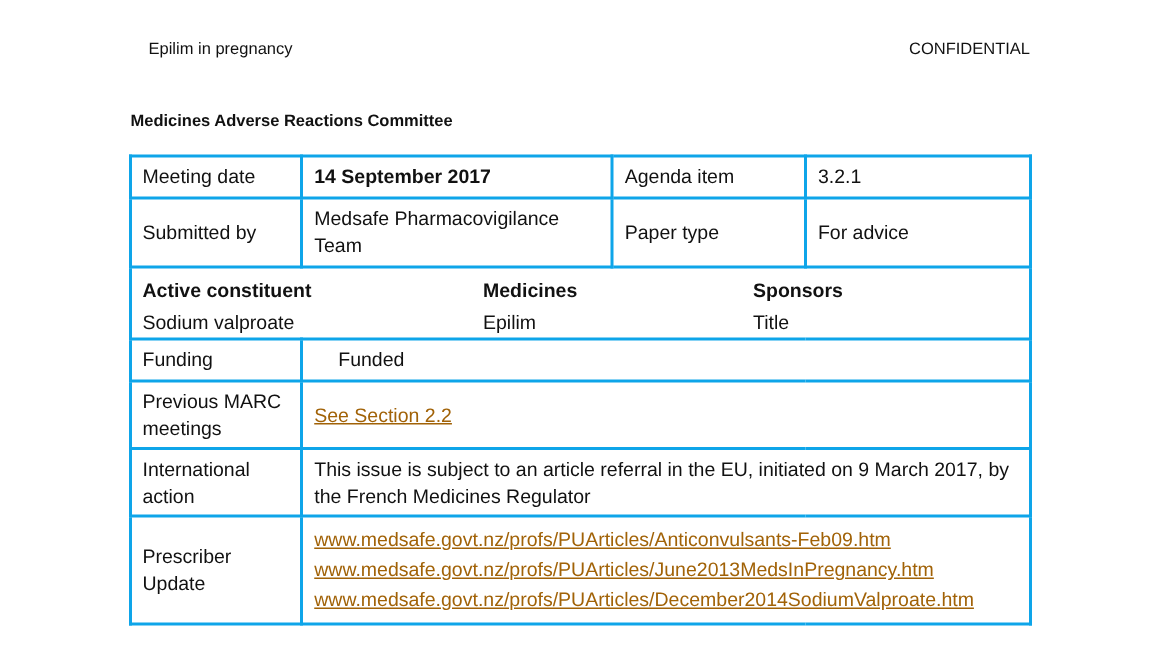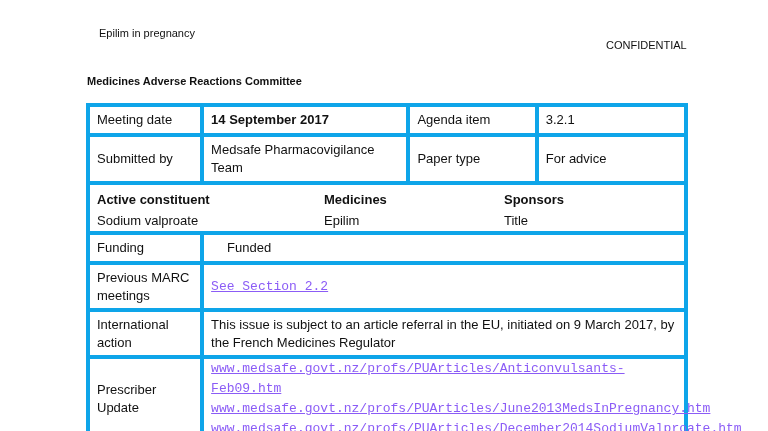--- a/index.html
+++ b/index.html
@@ -1,45 +1,45 @@
 <!DOCTYPE html>
 <html><head>
 <meta charset="utf-8">
 <style>
   html, body { margin: 0; padding: 0; background: #ffffff; }
   body {
     width: 768px; height: 431px; overflow: hidden; position: relative;
     font-family: "Liberation Sans", sans-serif; color: #111;
   }
   .page-header-left { position: absolute; left: 99px; top: 27px; font-size: 11px; }
-  .page-header-right { position: absolute; left: 606px; top: 27px; font-size: 11px; margin-top: 12px; }
+  .page-header-right { position: absolute; left: 606px; top: 27px; font-size: 11px; }
   .doc-title { position: absolute; left: 87px; top: 75px; font-size: 11px; font-weight: bold; }
   table.marc {
     position: absolute; left: 86px; top: 103px; width: 602px;
     border-collapse: collapse; table-layout: fixed; font-size: 13px;
   }
   table.marc td {
-    border: 4px solid #0ea5e9; padding: 0 7px; vertical-align: middle; line-height: 18px;
+    border: 2px solid #0ea5e9; padding: 0 7px; vertical-align: middle; line-height: 18px;
   }
   .c1 { width: 104px; }
   .c2 { width: 188px; }
   .c3 { width: 117px; }
   .c4 { width: 136px; }
   .bold { font-weight: bold; }
   .r1 td { height: 26px; }
   .r2 td { height: 26px; }
   .r3 td { height: 44px; }
   .r4 td { height: 46px; }
   .r5 td { height: 26px; }
   .r6 td { height: 43px; vertical-align: top; padding-top: 3px; }
   .r7 td { height: 43px; vertical-align: top; padding-top: 3px; }
   .r8 td { height: 70px; vertical-align: top; padding-top: 3px; }
   .triple { position: relative; height: 42px; }
   .triple .col { position: absolute; top: 2px; line-height: 21px; }
-  a.lnk { color: #8b5cf6; text-decoration: underline; font-family: Liberation Mono, monospace; }
+  a.lnk { color: #a16207; text-decoration: underline; }
   .links a { display: block; line-height: 20px; }
 </style>
 </head>
 <body>
 
 <div class="page-header-left">Epilim in pregnancy</div>
 <div class="page-header-right">CONFIDENTIAL</div>
 <div class="doc-title">Medicines Adverse Reactions Committee</div>
 
 <table class="marc">

